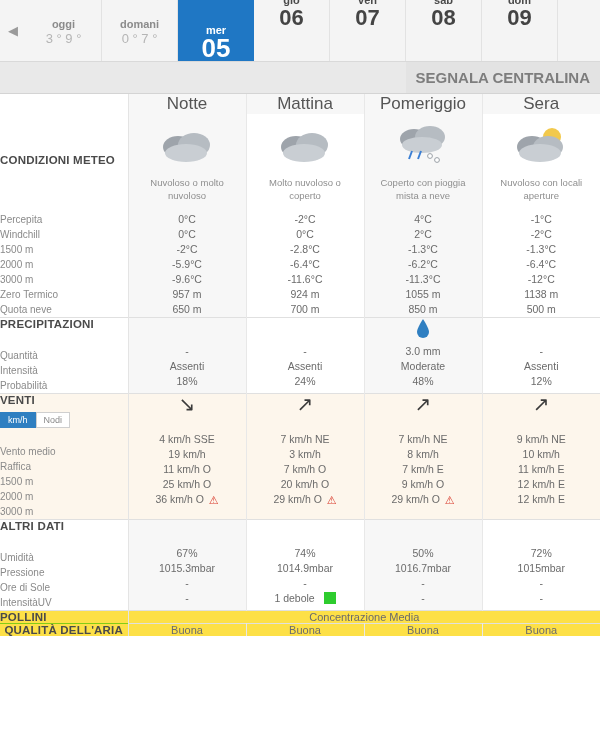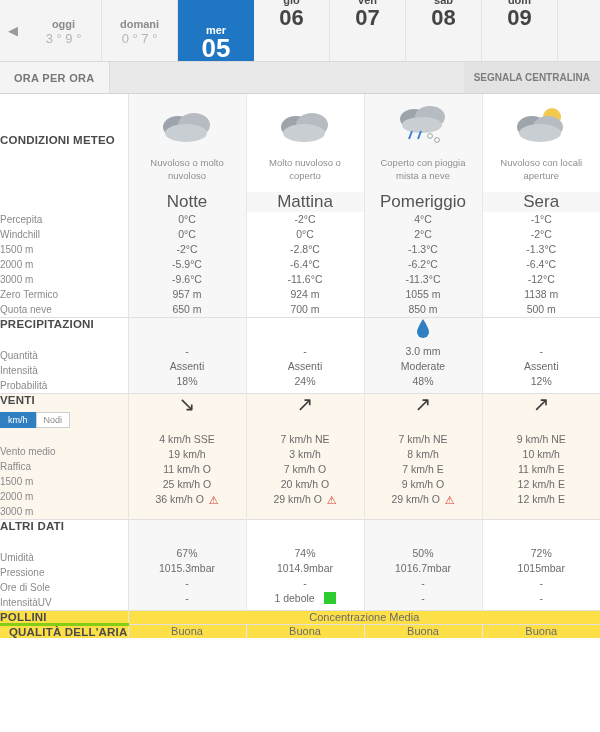--- a/index.html
+++ b/index.html
@@ -58,21 +58,21 @@
     display: flex; align-items: center;
     font-size: 11px; font-weight: bold;
     letter-spacing: .3px;
   }
   .tab.active { background: #5c5c5c; color: #fff; }
   .tab.inactive { background: #f4f4f4; color: #777; border-right: 1px solid #dcdcdc; }
   .segnala {
     position: absolute; right: 0; top: 0; bottom: 0;
     display: flex; align-items: center;
     padding: 0 10px;
-    font-size: 10px; font-weight: bold; color: #7d7d7d;
+    font-size: 15px; font-weight: bold; color: #7d7d7d;
     background: #e3e3e3;
   }
 
   
   table.wx { width: 600px; border-collapse: collapse; table-layout: fixed; }
   table.wx td, table.wx th { padding: 0; vertical-align: top; }
   .cLabel { width: 128px; }
   .cCol { width: 118px; }
 
   .labelcell {
@@ -175,35 +175,42 @@
       <div class="dlabel">sab</div>
       <div class="dnum">08</div>
     </div>
     <div class="day" style="margin-top:-40px">
       <div class="dlabel">dom</div>
       <div class="dnum">09</div>
     </div>
   </div>
 
   <div class="tabsrow">
-    <div class="tab inactive">ORA PER ORA</div>
     <div class="segnala">SEGNALA CENTRALINA</div>
   </div>
 
   <table class="wx">
     <colgroup>
       <col class="cLabel">
         <col class="cCol">
         <col class="cCol">
         <col class="cCol">
         <col class="cCol">
     </colgroup>
 
     <tbody>
         <tr>
+      <td class="labelcell" style="background:#fff"></td>
+      <td class="colhead">Notte</td>
+      <td class="colhead">Mattina</td>
+      <td class="colhead">Pomeriggio</td>
+      <td class="colhead last">Sera</td>
+    </tr>
+
+    <tr>
       <td class="labelcell" style="padding-top:40px">
         <div class="sechead">CONDIZIONI METEO</div>
       </td>
 
       <td class="valcell shade" style="padding:0">
         <div class="iconwrap">
           <svg width="58" height="44" viewBox="0 0 58 44" aria-hidden="true">
             <ellipse cx="20" cy="26" rx="15" ry="11" fill="#9ea4ab"></ellipse>
             <ellipse cx="36" cy="24" rx="16" ry="12" fill="#b6bcc2"></ellipse>
             <ellipse cx="28" cy="32" rx="21" ry="9" fill="#c9ced3"></ellipse>
@@ -244,28 +251,20 @@
             <circle cx="40" cy="16" r="9" fill="#f2c94c"></circle>
             <ellipse cx="20" cy="26" rx="15" ry="11" fill="#9ea4ab"></ellipse>
             <ellipse cx="36" cy="26" rx="15" ry="11" fill="#b6bcc2"></ellipse>
             <ellipse cx="28" cy="32" rx="21" ry="9" fill="#c9ced3"></ellipse>
           </svg>
         </div>
         <div class="desc">Nuvoloso con locali aperture</div>
       </td>
     </tr>
 
-    <tr>
-      <td class="labelcell" style="background:#fff"></td>
-      <td class="colhead">Notte</td>
-      <td class="colhead">Mattina</td>
-      <td class="colhead">Pomeriggio</td>
-      <td class="colhead last">Sera</td>
-    </tr>
-
 
     <tr>
       <td class="labelcell" style="padding-top:0">
         <div class="sub">Percepita</div>
         <div class="sub">Windchill</div>
         <div class="sub">1500 m</div>
         <div class="sub">2000 m</div>
         <div class="sub">3000 m</div>
         <div class="sub">Zero Termico</div>
         <div class="sub">Quota neve</div>
@@ -491,21 +490,21 @@
     </tr>
 
     <tr class="pollrow">
       <td class="labelcell" style="border-top:1px solid #e0e0e0; text-align:left">
         <div class="sechead">POLLINI</div>
       </td>
       <td colspan="4">Concentrazione Media</td>
     </tr>
 
     <tr class="pollrow">
-      <td class="labelcell" style="border-top:3px solid #84cc16; text-align:right">
+      <td class="labelcell" style="border-top:1px solid #84cc16; text-align:center">
         <div class="sechead">QUALITÀ DELL'ARIA</div>
       </td>
       <td class="valcell" style="border-top:1px solid #e0e0e0">Buona</td>
       <td class="valcell" style="border-top:1px solid #e0e0e0">Buona</td>
       <td class="valcell" style="border-top:1px solid #e0e0e0">Buona</td>
       <td class="valcell last" style="border-top:1px solid #e0e0e0">Buona</td>
     </tr>
   </tbody>
     </table>
 

